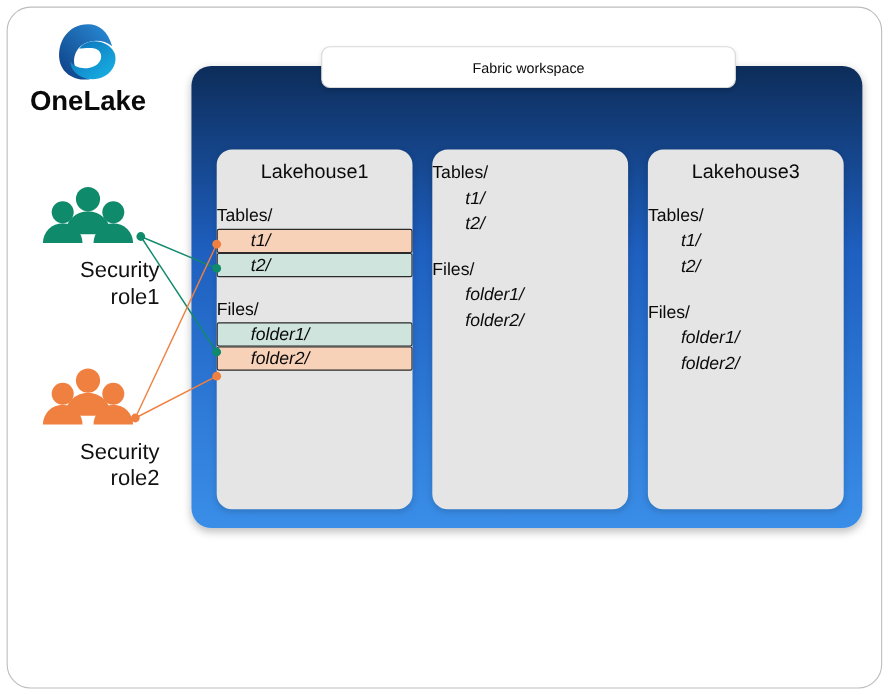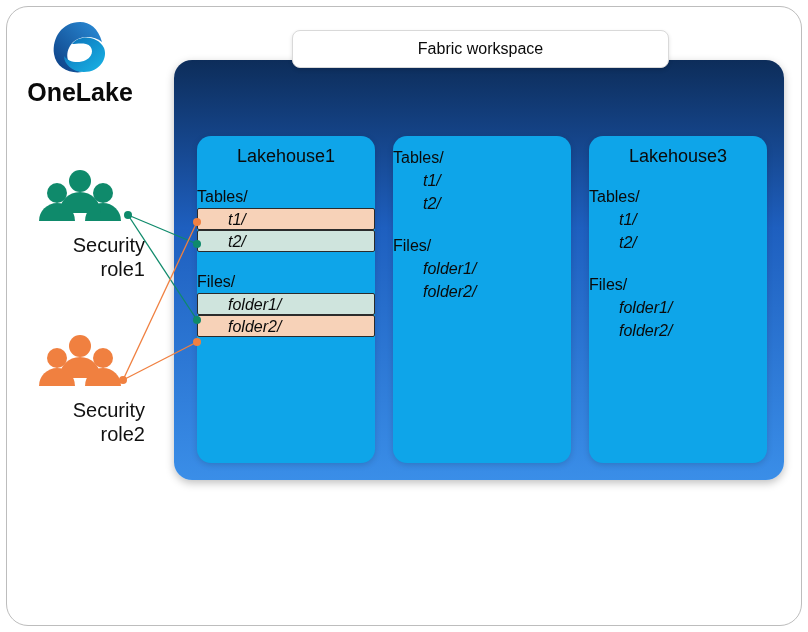--- a/index.html
+++ b/index.html
@@ -65,40 +65,40 @@
     width: 610px;
     height: 420px;
     border-radius: 18px;
     background: linear-gradient(180deg, #0d2d5a 0%, #1e5fbf 40%, #3a8ee8 100%);
     box-shadow: 0 3px 8px rgba(0,0,0,0.25);
     z-index: 1;
   }
   .workspace-tab {
     position: absolute;
     left: 292px;
-    top: 30px;
+    top: 42px;
     width: 375px;
     height: 36px;
     background: #ffffff;
     border: 1px solid #d9d9d9;
     border-radius: 8px;
     box-shadow: 0 2px 4px rgba(0,0,0,0.12);
     display: flex;
     align-items: center;
     justify-content: center;
-    font-size: 16px;
+    font-size: 13px;
     color: #0a0a0a;
     z-index: 5;
   }
   .lakehouse {
     position: absolute;
     top: 136px;
     width: 178px;
     height: 327px;
-    background: #0ea5e9;
+    background: #e5e5e5;
     border-radius: 14px;
     box-shadow: 0 2px 6px rgba(0,0,0,0.15);
     z-index: 4;
     box-sizing: border-box;
     padding: 10px 0 0 0;
   }
   .lh1 { left: 197px; }
   .lh2 { left: 393px; }
   .lh3 { left: 589px; }
   .lh-title {

